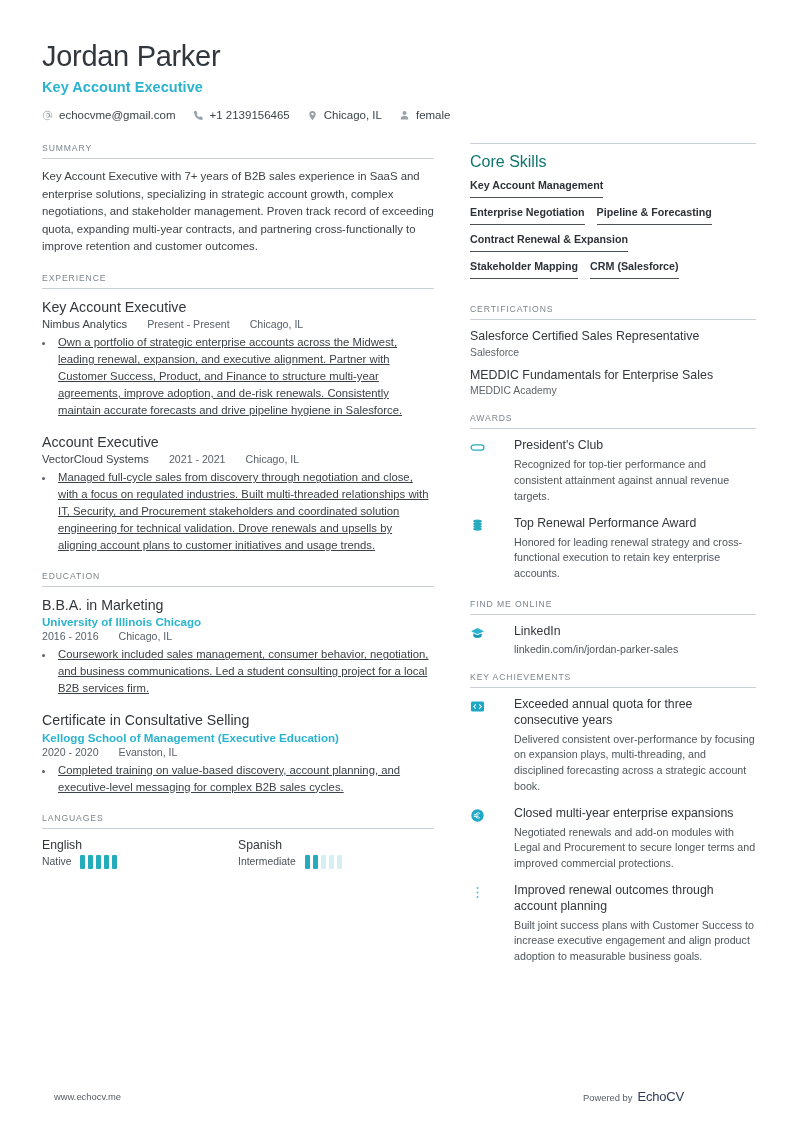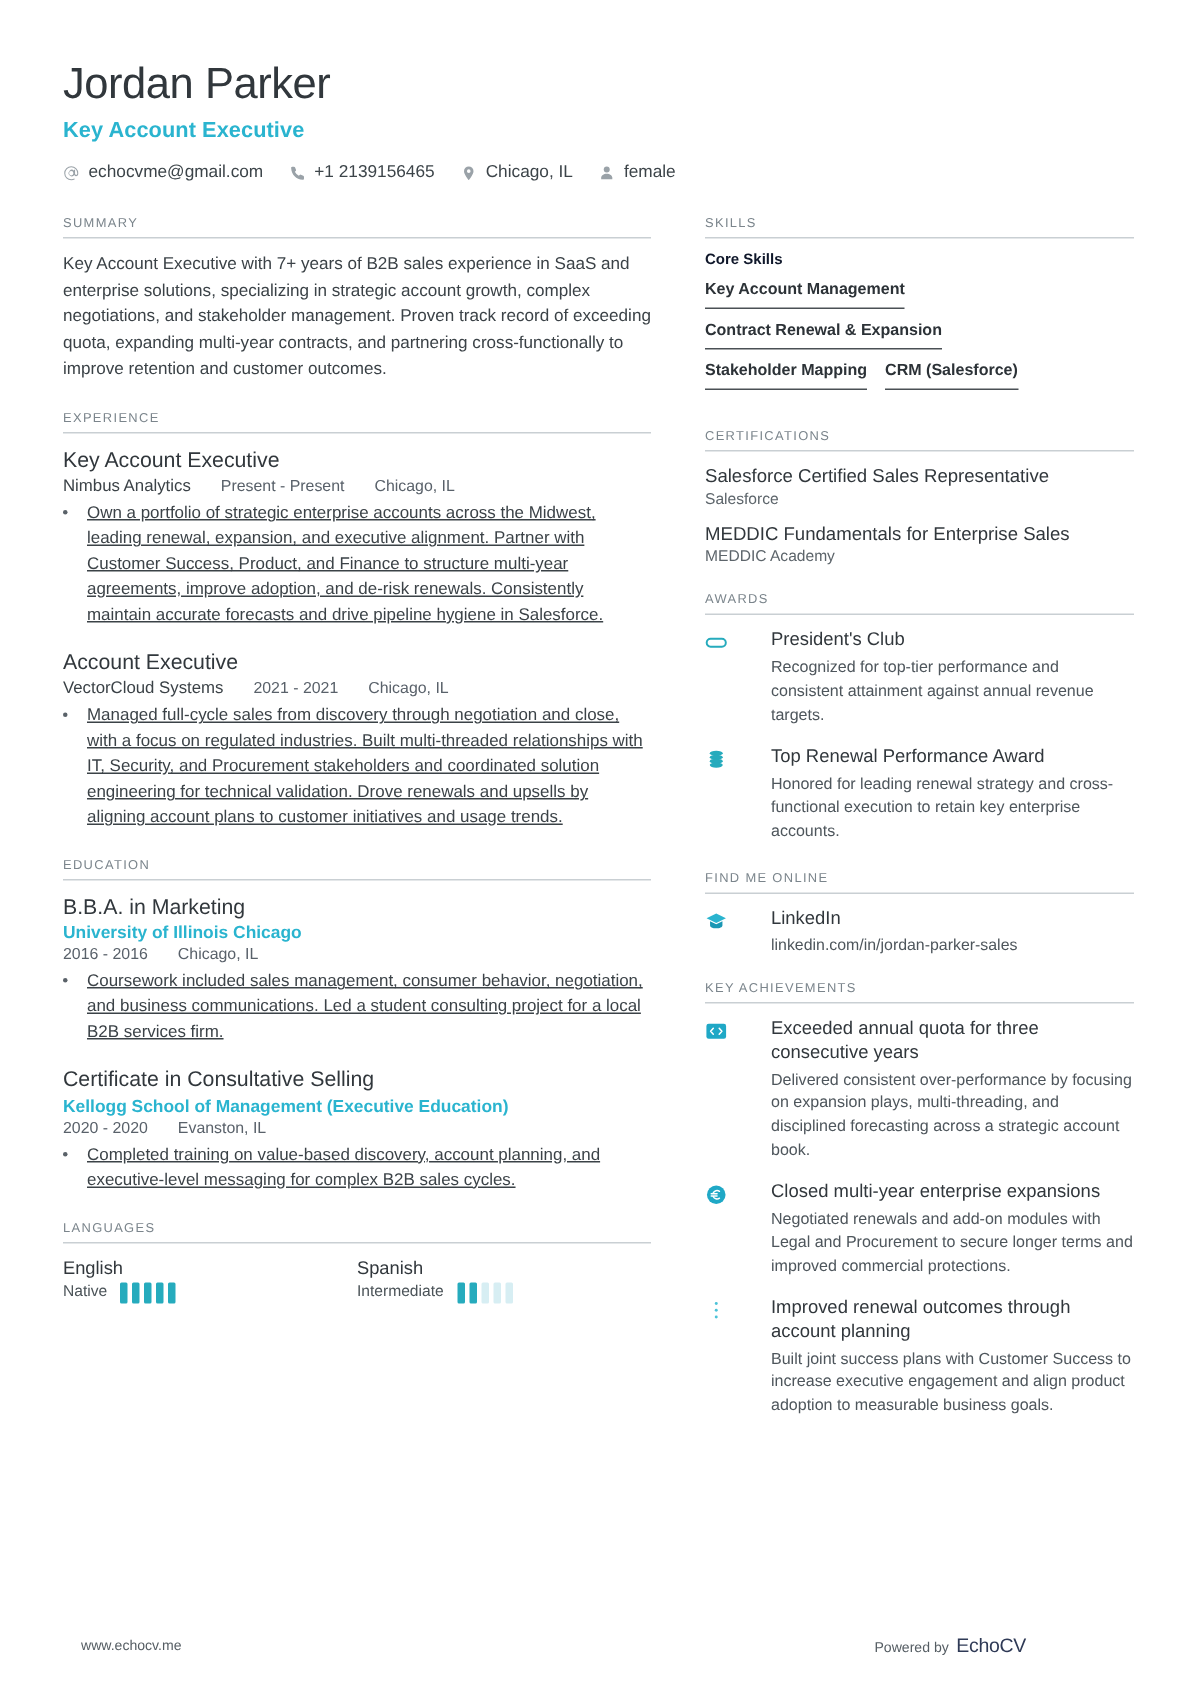--- a/index.html
+++ b/index.html
@@ -82,21 +82,21 @@
   .lang-item { width: 196px; }
   .lang-name { font-size: 12.2px; color: #31373c; margin-bottom: 3px; }
   .lang-row { display: flex; align-items: center; gap: 9px; }
   .lang-level { font-size: 10.4px; color: #4b5358; }
   .lang-bars { display: flex; gap: 3px; }
   .bar { width: 5px; height: 14px; border-radius: 1px; background: #d7eef3; }
   .bar.on { background: #26abbd; }
 
   
   .skills-group-title {
-    font-size: 10px; color: #0f172a; margin-bottom: 8px; font-weight: 700;
+    font-size: 16px; color: #0f766e; margin-bottom: 8px; font-weight: 400;
   }
   .skill-rows { display: flex; flex-direction: column; }
   .skill-row { display: flex; gap: 12px; margin-bottom: 8px; text-align: right; }
   .skill {
     font-size: 10.7px; font-weight: 700; color: #2c3237;
     padding-bottom: 6px; border-bottom: 1px solid #4a5055;
     white-space: nowrap;
   }
 
   
@@ -277,26 +277,29 @@
           </div>
 
         </div>
       </div>
 
     </div>
 
     <div class="col-right">
 
       <div class="sec">
-        <div class="sec-title">SKILLS</div>
         <div class="sec-rule"></div>
         <div class="skills-group-title">Core Skills</div>
         <div class="skill-rows">
           <div class="skill-row">
             <span class="skill">Key Account Management</span>
+          </div>
+          <div class="skill-row">
+            <span class="skill">Enterprise Negotiation</span>
+            <span class="skill">Pipeline &amp; Forecasting</span>
           </div>
           <div class="skill-row">
             <span class="skill">Contract Renewal &amp; Expansion</span>
           </div>
           <div class="skill-row">
             <span class="skill">Stakeholder Mapping</span>
             <span class="skill">CRM (Salesforce)</span>
           </div>
         </div>
       </div>

